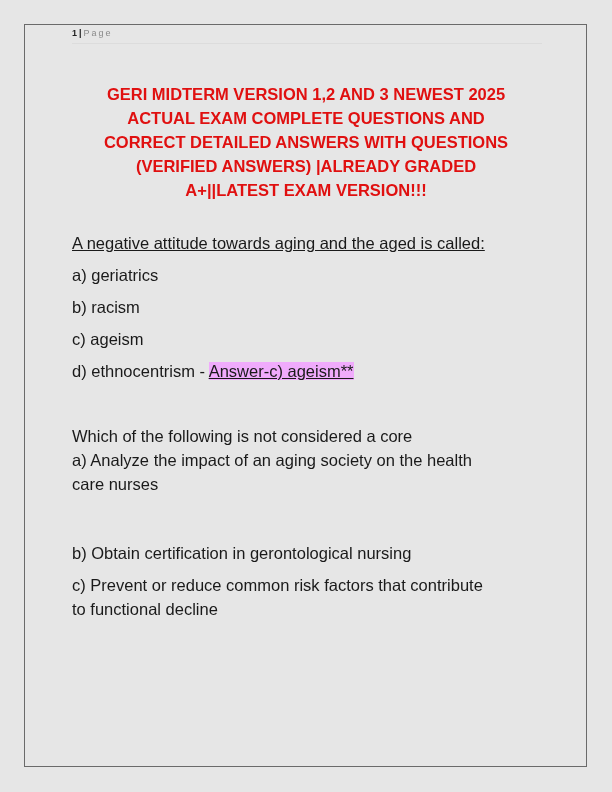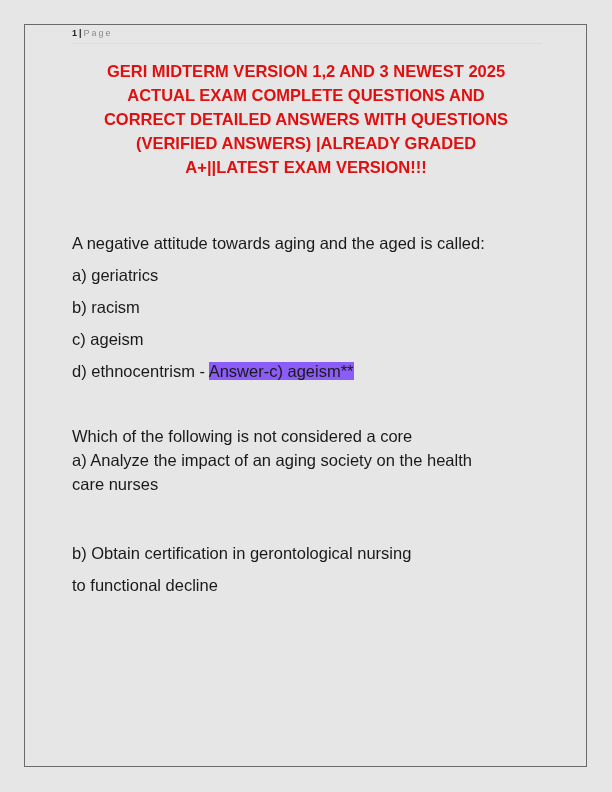--- a/index.html
+++ b/index.html
@@ -12,52 +12,53 @@
     border:1px solid #6a6a6a; box-sizing:border-box; background:#e6e6e6;
   }
   .page-header {
     position:absolute; left:72px; top:28px; width:470px; height:15px;
     border-bottom:1px solid #dcdcdc; font-size:9px; color:#888;
   }
   .page-header .num { color:#222; font-weight:bold; }
   .page-header .bar { color:#222; font-weight:bold; margin:0 2px; }
   .page-header .lbl { letter-spacing:2px; color:#8a8a8a; }
   .title {
-    position:absolute; left:72px; top:59px; width:468px; text-align:center;
+    position:absolute; left:72px; top:82px; width:468px; text-align:center;
     color:#e01010; font-weight:bold; font-size:16.5px; line-height:24px;
   }
   .title div { white-space:nowrap; }
   .q { position:absolute; left:72px; width:470px; color:#1a1a1a; font-size:16.5px; }
   .q p { margin:0; line-height:24px; }
-  .hl { background:#8b5cf6; }
+  .hl { background:#f0abfc;text-decoration:underline; }
 </style>
 </head>
 <body>
 
 <div class="page-frame"></div>
 
 <div class="page-header">
   <span class="num">1</span><span class="bar">|</span><span class="lbl">Page</span>
 </div>
 
 <div class="title">
   <div>GERI MIDTERM VERSION 1,2 AND 3 NEWEST 2025</div>
   <div>ACTUAL EXAM COMPLETE QUESTIONS AND</div>
   <div>CORRECT DETAILED ANSWERS WITH QUESTIONS</div>
   <div>(VERIFIED ANSWERS) |ALREADY GRADED</div>
   <div>A+||LATEST EXAM VERSION!!!</div>
 </div>
 
 <div class="q" style="top:231px;">
-  <p style="margin-bottom:8px;">A negative attitude towards aging and the aged is called:</p>
+  <p style="margin-bottom:8px;text-decoration:underline;">A negative attitude towards aging and the aged is called:</p>
   <p style="margin-bottom:8px;">a) geriatrics</p>
   <p style="margin-bottom:8px;">b) racism</p>
   <p style="margin-bottom:8px;">c) ageism</p>
   <p><span>d) ethnocentrism - </span><span class="hl">Answer-c) ageism**</span></p>
 </div>
 
 <div class="q" style="top:424px;">
   <p>Which of the following is not considered a core</p>
   <p>a) Analyze the impact of an aging society on the health</p>
   <p style="margin-bottom:8px;">care nurses</p>
   <p style="margin-bottom:8px;margin-top:45px;">b) Obtain certification in gerontological nursing</p>
+  <p>c) Prevent or reduce common risk factors that contribute</p>
   <p style="margin-bottom:8px;">to functional decline</p>
 </div>
 
 </body></html>

